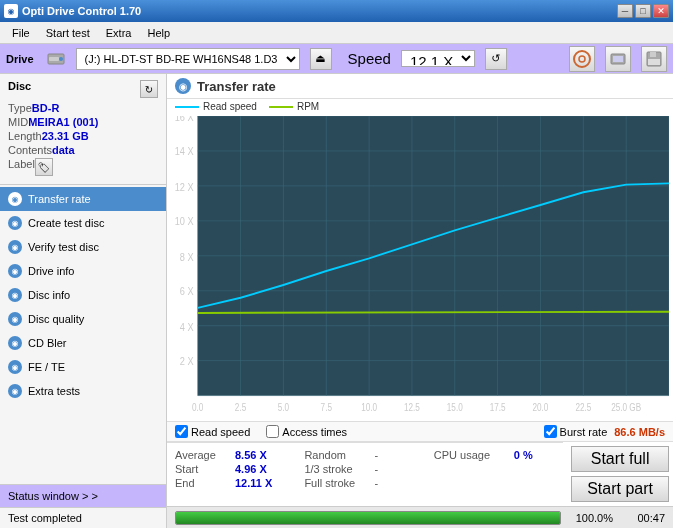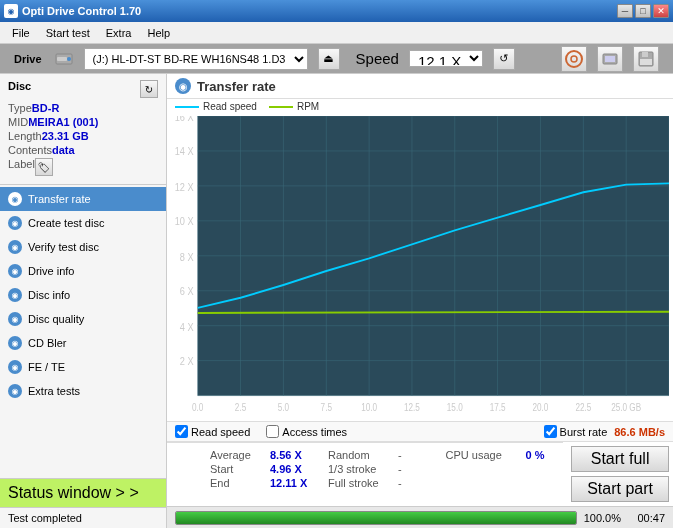--- a/index.html
+++ b/index.html
@@ -39,26 +39,26 @@
     .menu-item {
       padding: 2px 8px;
       cursor: pointer;
       font-size: 11px;
       color: #000;
       text-align: center;
     }
 
     
     .drive-bar {
-      background: #a3a3a3;
+      background: #c4b5fd;
       border-bottom: 1px solid #ccc;
       height: 30px;
       display: flex;
       align-items: center;
-      padding: 0 14px;
+      padding: 0 6px;
       gap: 10px;
     }
     .drive-label { font-size: 11px; font-weight: bold; color: #000; margin-right: 2px; }
     .drive-select {
       height: 22px;
       border: 1px solid #aaa;
       background: white;
       font-size: 11px;
       padding: 1px 4px;
       min-width: 200px;
@@ -164,23 +164,23 @@
     
     .sidebar-bottom {
       border-top: 1px solid #ccc;
     }
     .status-window-btn {
       display: flex;
       align-items: center;
       justify-content: space-between;
       padding: 5px 8px;
       cursor: pointer;
-      font-size: 16px;
+      font-size: 11px;
       border-bottom: 1px solid #ccc;
-      background: #bef264;
+      background: #c4b5fd;
     }
     .test-completed {
       padding: 4px 8px;
       font-size: 11px;
       color: #000;
       background: #f5f5f5;
     }
 
     
     .chart-area {
@@ -251,21 +251,21 @@
       border-top: 1px solid #ddd;
       gap: 8px;
     }
     .stats-col { flex: 1; }
     .stats-row {
       display: flex;
       align-items: center;
       margin: 2px 0;
       font-size: 11px;
     }
-    .stats-label { color: #555; width: 60px; flex-shrink: 0; margin-left: 35px; }
+    .stats-label { color: #555; width: 60px; flex-shrink: 0; }
     .stats-val { color: #0000cc; font-weight: bold; width: 50px; }
     .stats-key2 { color: #555; width: 70px; flex-shrink: 0; }
     .stats-val2 { color: #555; width: 30px; }
     .stats-key3 { color: #555; width: 80px; flex-shrink: 0; }
     .stats-val3 { color: #0000cc; font-weight: bold; }
 
     
     .start-buttons { display: flex; flex-direction: column; gap: 4px; justify-content: center; padding: 4px 4px 4px 8px; }
     .start-btn {
       padding: 3px 15px;
@@ -276,21 +276,21 @@
       white-space: nowrap;
     }
 
     
     .progress-row {
       display: flex;
       align-items: center;
       padding: 2px 8px;
       border-top: 1px solid #ccc;
       background: #e8e8e8;
-      gap: 4px;
+      gap: 12px;
       height: 22px;
     }
     .progress-bar-outer {
       flex: 1;
       height: 14px;
       background: #c0c0c0;
       border: 1px solid #888;
       border-radius: 2px;
       overflow: hidden;
     }

